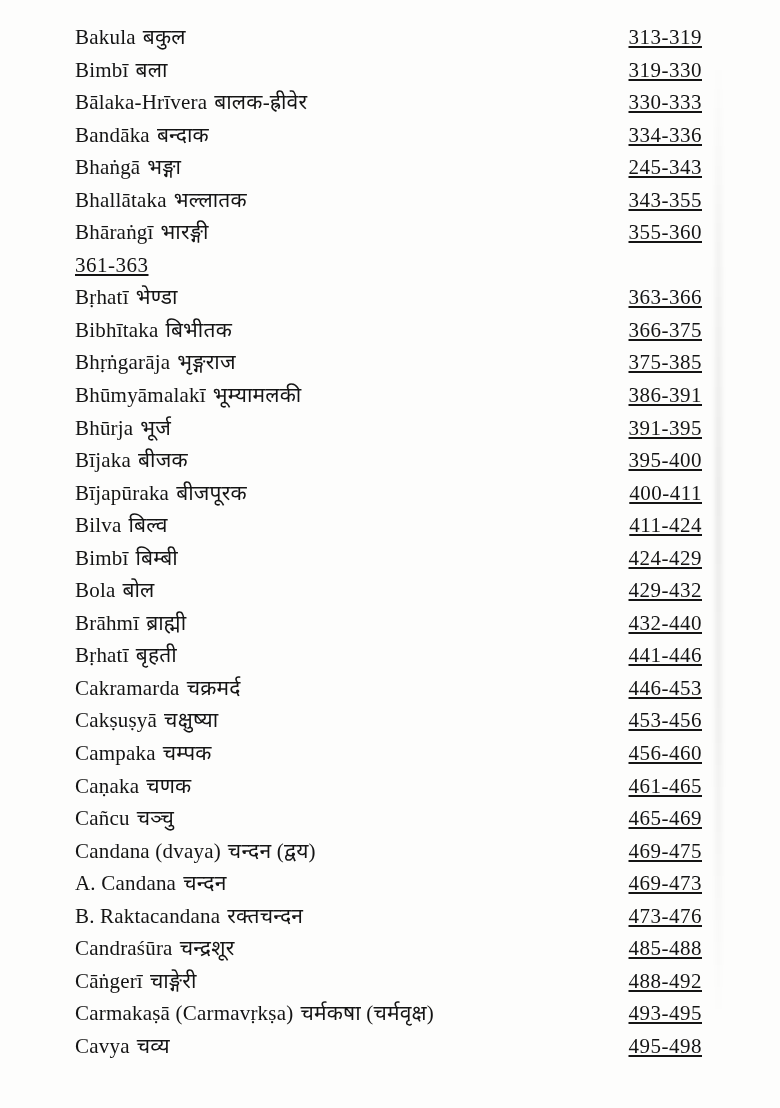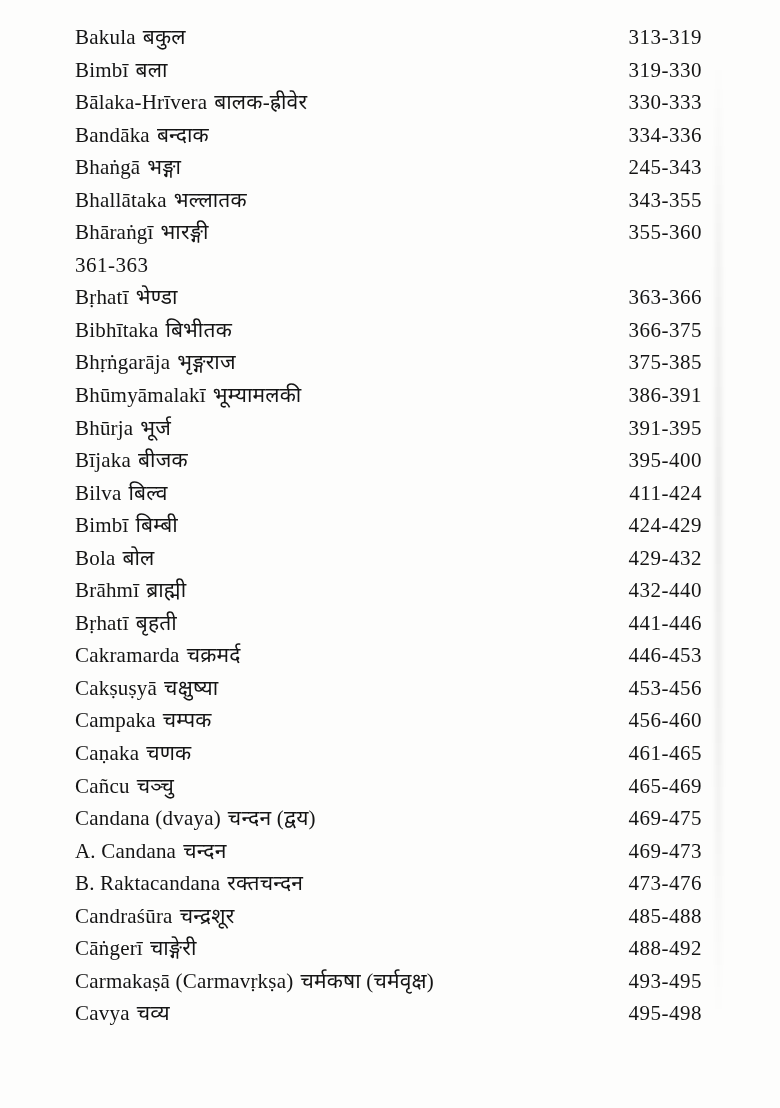--- a/index.html
+++ b/index.html
@@ -38,20 +38,21 @@
   }
   .entry-name {
     letter-spacing: 0.2px;
   }
   .entry-devanagari {
     margin-left: 7px;
   }
   .entry-pages {
     letter-spacing: 0.5px;
     font-variant-numeric: lining-nums;
+    text-decoration: underline;
   }
   
   .scan-smudge {
     position: absolute;
     top: 60px;
     right: 58px;
     width: 7px;
     height: 960px;
     background: linear-gradient(to bottom,
       rgba(0,0,0,0.00) 0%,
@@ -130,20 +131,24 @@
   <div class="row">
     <span class="entry-name"><span class="entry-roman">Bhūrja</span><span class="entry-devanagari">भूर्ज</span></span>
     <span class="entry-pages">391-395</span>
   </div>
 
   <div class="row">
     <span class="entry-name"><span class="entry-roman">Bījaka</span><span class="entry-devanagari">बीजक</span></span>
     <span class="entry-pages">395-400</span>
   </div>
 
+  <div class="row">
+    <span class="entry-name"><span class="entry-roman">Bījapūraka</span><span class="entry-devanagari">बीजपूरक</span></span>
+    <span class="entry-pages">400-411</span>
+  </div>
 
   <div class="row">
     <span class="entry-name"><span class="entry-roman">Bilva</span><span class="entry-devanagari">बिल्व</span></span>
     <span class="entry-pages">411-424</span>
   </div>
 
   <div class="row">
     <span class="entry-name"><span class="entry-roman">Bimbī</span><span class="entry-devanagari">बिम्बी</span></span>
     <span class="entry-pages">424-429</span>
   </div>

